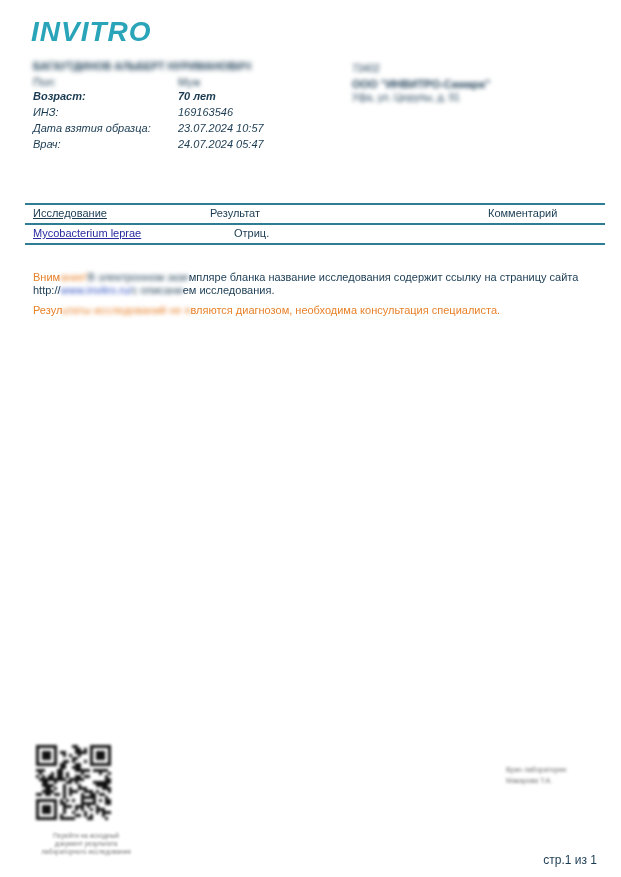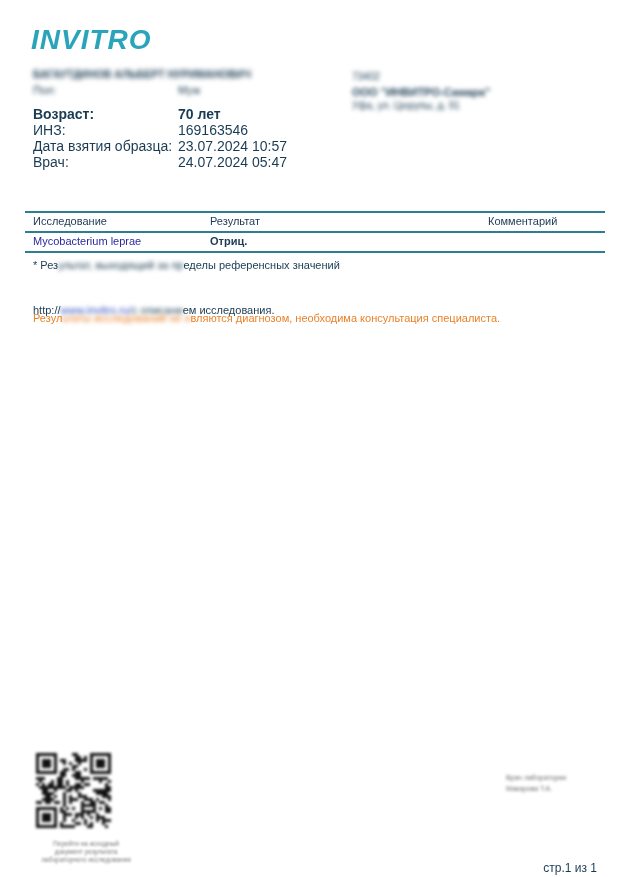--- a/index.html
+++ b/index.html
@@ -1,43 +1,43 @@
 <!DOCTYPE html>
 <html><head>
 <meta charset="utf-8">
 <style>
   html,body{margin:0;padding:0;background:#ffffff;}
   .page{
     position:relative;width:621px;height:877px;background:#ffffff;overflow:hidden;
     font-family:"Liberation Sans",sans-serif;color:#1a3b52;
   }
-  .abs{position:absolute;margin-top:8px;}
+  .abs{position:absolute;}
   .blur2{filter:blur(2px);display:inline-block;}
   .blur25{filter:blur(2.5px);display:inline-block;}
   .logo{
     left:31px;top:16px;font-size:28px;font-weight:800;font-style:italic;
     letter-spacing:1px;color:#29a4b8;filter:blur(0.4px);
   }
   .patient-name{left:33px;top:60px;font-size:10.5px;font-weight:bold;}
   .sex-row{left:33px;top:76px;font-size:11px;width:300px;}
   .sex-row .val{position:absolute;left:145px;top:0;}
-  .fields{left:33px;top:98px;width:330px;font-size:14px;}
+  .fields{left:33px;top:90px;width:330px;font-size:11px;font-style:italic;}
   .frow{position:relative;height:16px;}
   .frow .val{position:absolute;left:145px;top:0;white-space:nowrap;}
   .frow.bold{font-weight:bold;}
   .clinic{left:352px;top:62px;font-size:10px;line-height:14.5px;}
   .clinic .org{font-size:11px;font-weight:bold;}
   .rline{position:absolute;left:25px;width:580px;height:2px;background:#2e7d93;}
   .thead{left:25px;top:207px;width:580px;font-size:11px;}
   .trow{left:25px;top:227px;width:580px;font-size:11px;}
-  .col-test{position:absolute;left:8px;top:0;white-space:nowrap;}
+  .col-test{position:absolute;left:8px;top:0;white-space:nowrap;text-decoration:underline;}
   .col-res{position:absolute;left:185px;top:0;white-space:nowrap;}
   .col-com{position:absolute;left:437px;top:0;white-space:nowrap;margin-left:26px;}
   .test-link{color:#2a2aa0;}
-  .res-val{font-weight:bold;}
+  .res-val{font-weight:normal;margin-left:24px;}
   .note{font-size:11px;white-space:nowrap;}
   .orange{color:#e8822b;}
   .link{color:#2e4fc4;}
   .qr-wrap{left:36px;top:745px;width:78px;height:78px;filter:blur(1.5px);}
   .qr-caption{left:22px;top:832px;width:128px;text-align:center;font-size:6.5px;
     line-height:8px;color:#7a7a7a;filter:blur(1.2px);}
   .signature{left:506px;top:764px;font-size:7px;line-height:11px;color:#6d6d6d;filter:blur(1.5px);}
   .page-num{right:24px;top:853px;font-size:12px;}
 </style>
 </head>
@@ -88,26 +88,26 @@
     <span class="col-com">Комментарий</span>
   </div>
   <div class="abs rline" style="top:223px;"></div>
   <div class="abs trow">
     <span class="col-test test-link">Mycobacterium leprae</span>
     <span class="col-res res-val">Отриц.</span>
     <span class="col-com"></span>
   </div>
   <div class="abs rline" style="top:243px;"></div>
 
-  <div class="abs note" style="left:33px;top:251px;">
-    <span>* Рез</span><span class="blur2">ультат, выходящий за пр</span><span>еделы референсных значений</span>
-  </div>
-
-
-  <div class="abs note" style="left:33px;top:296px;">
+
+  <div class="abs note" style="left:33px;top:271px;">
+    <span class="orange">Вним</span><span class="orange blur2">ание!</span><span class="blur2"> В электронном экзе</span><span>мпляре бланка название исследования содержит ссылку на страницу сайта</span>
+  </div>
+
+  <div class="abs note" style="left:33px;top:284px;">
     <span>http://</span><span class="link blur2">www.invitro.ru/</span><span class="blur2"> с описани</span><span>ем исследования.</span>
   </div>
 
   <div class="abs note orange" style="left:33px;top:304px;">
     <span>Резул</span><span class="blur2">ьтаты исследований не я</span><span>вляются диагнозом, необходима консультация специалиста.</span>
   </div>
 
   <div class="abs qr-wrap" id="qr"><svg xmlns="http://www.w3.org/2000/svg" width="75" height="75">
         <rect width="75" height="75" fill="#fff"></rect>
         <rect x="0" y="0" width="21" height="21" fill="#111"></rect>

